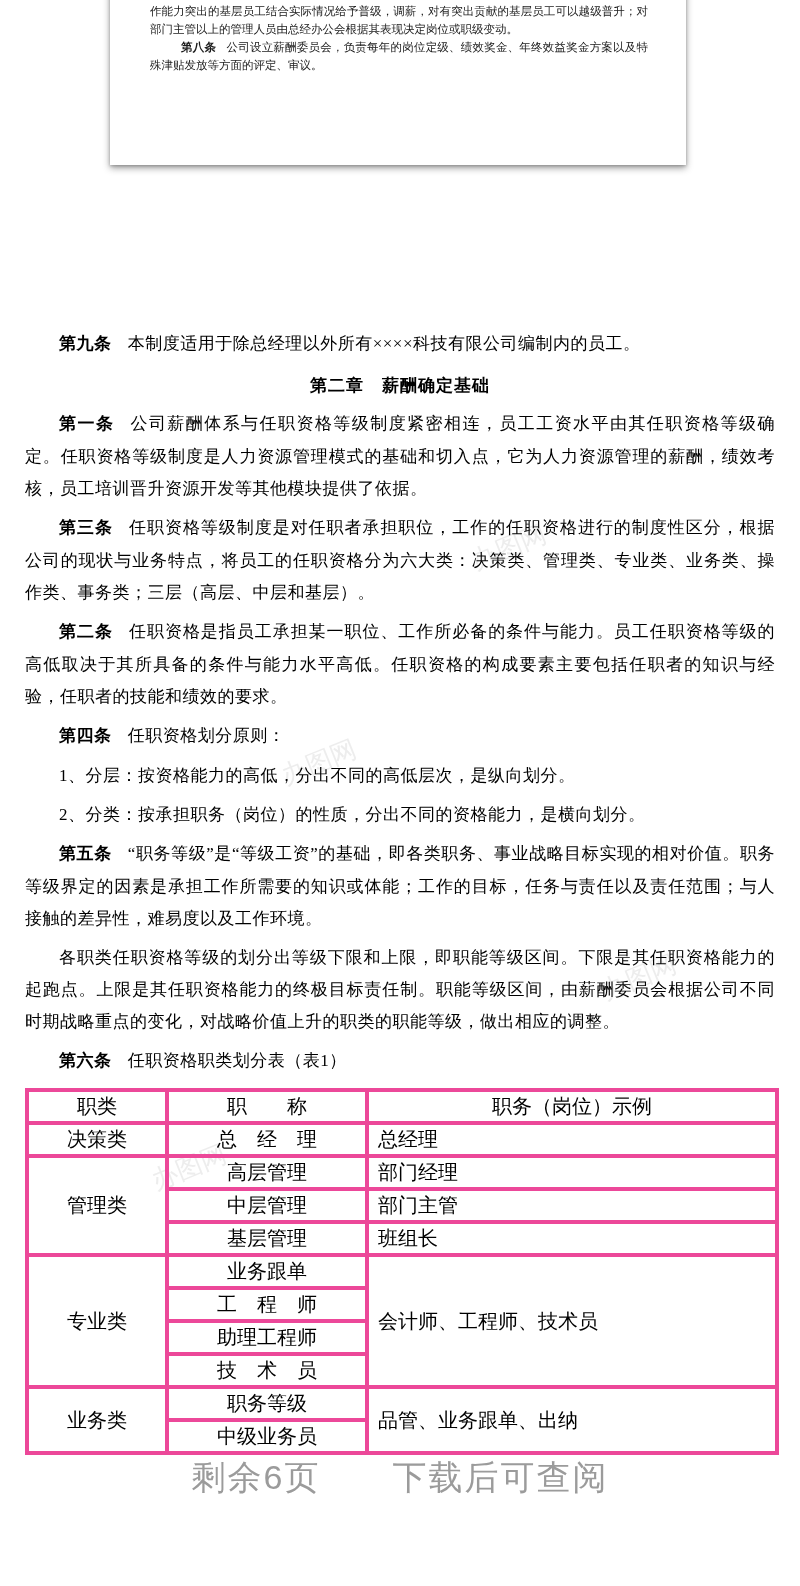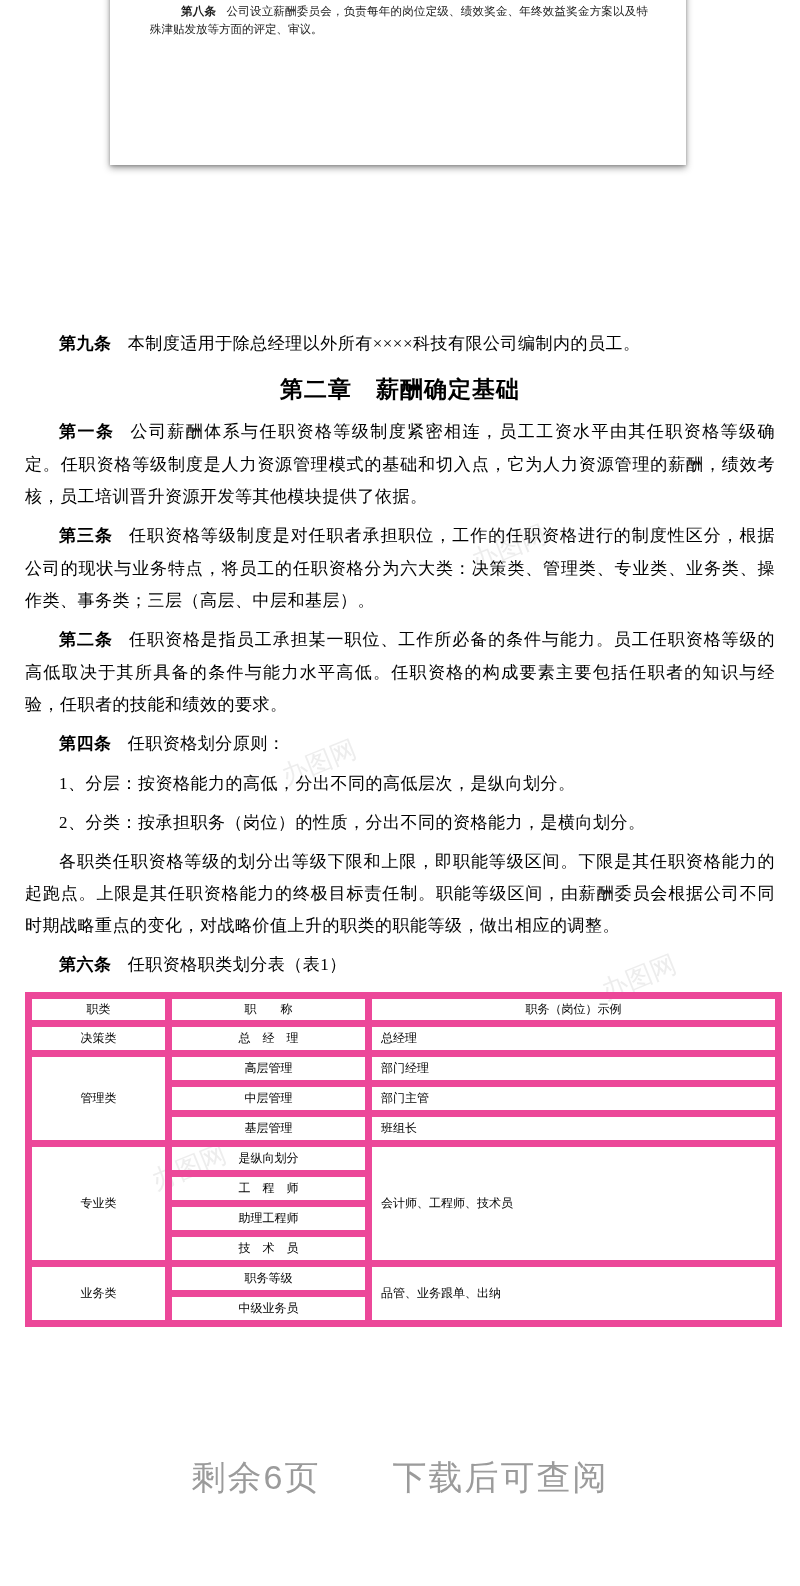--- a/index.html
+++ b/index.html
@@ -32,33 +32,33 @@
     width:800px; padding:0 25px;
   }
   .para {
     font-size:17px; line-height:32px;
     letter-spacing:0.5px;
     text-align:justify; text-indent:2em;
     margin:7px 0;
   }
   .para .lbl { font-weight:bold; margin-right:0.95em;font-family:Liberation Mono, monospace; }
   .chapter {
-    font-size:23px; font-weight:bold;
+    font-size:17px; font-weight:bold;
     text-align:center; letter-spacing:1px;
     margin:13px 0 11px;
   }
 
   
   .cls-table {
     width:750px; margin-top:10px;
     border-collapse:collapse; table-layout:fixed;
   }
   .cls-table th, .cls-table td {
-    border:7px solid #ec4899;
-    font-size:12px; font-weight:normal;
+    border:4px solid #ec4899;
+    font-size:20px; font-weight:normal;
     text-align:center; vertical-align:middle;
     height:30px; padding:1px 4px;
   }
   .cls-table th { height:28px; }
   .cls-table td.ex { text-align:left; padding-left:9px; }
   .col-cat { width:140px; }
   .col-title { width:200px; }
   .col-ex { width:410px; }
 
   
@@ -83,20 +83,21 @@
 </style>
 </head>
 <body>
 
 <span class="wm wm1">办图网</span>
 <span class="wm wm2">办图网</span>
 <span class="wm wm3">办图网</span>
 <span class="wm wm4">办图网</span>
 
 <div class="prev-page">
+  <p class="pp-text">作能力突出的基层员工结合实际情况给予普级，调薪，对有突出贡献的基层员工可以越级普升；对部门主管以上的管理人员由总经办公会根据其表现决定岗位或职级变动。</p>
   <p class="pp-text indent"><b class="lbl">第八条</b><span>公司设立薪酬委员会，负责每年的岗位定级、绩效奖金、年终效益奖金方案以及特殊津贴发放等方面的评定、审议。</span></p>
 </div>
 
 <div class="doc">
 
   <p class="para"><b class="lbl">第九条</b><span>本制度适用于除总经理以外所有××××科技有限公司编制内的员工。</span></p>
 
   <h2 class="chapter">第二章　薪酬确定基础</h2>
 
   <p class="para"><b class="lbl">第一条</b><span>公司薪酬体系与任职资格等级制度紧密相连，员工工资水平由其任职资格等级确定。任职资格等级制度是人力资源管理模式的基础和切入点，它为人力资源管理的薪酬，绩效考核，员工培训晋升资源开发等其他模块提供了依据。</span></p>
@@ -104,20 +105,21 @@
   <p class="para"><b class="lbl">第三条</b><span>任职资格等级制度是对任职者承担职位，工作的任职资格进行的制度性区分，根据公司的现状与业务特点，将员工的任职资格分为六大类：决策类、管理类、专业类、业务类、操作类、事务类；三层（高层、中层和基层）。</span></p>
 
   <p class="para"><b class="lbl">第二条</b><span>任职资格是指员工承担某一职位、工作所必备的条件与能力。员工任职资格等级的高低取决于其所具备的条件与能力水平高低。任职资格的构成要素主要包括任职者的知识与经验，任职者的技能和绩效的要求。</span></p>
 
   <p class="para"><b class="lbl">第四条</b><span>任职资格划分原则：</span></p>
 
   <p class="para"><span>1、分层：按资格能力的高低，分出不同的高低层次，是纵向划分。</span></p>
 
   <p class="para"><span>2、分类：按承担职务（岗位）的性质，分出不同的资格能力，是横向划分。</span></p>
 
+  <p class="para"><b class="lbl">第五条</b><span>“职务等级”是“等级工资”的基础，即各类职务、事业战略目标实现的相对价值。职务等级界定的因素是承担工作所需要的知识或体能；工作的目标，任务与责任以及责任范围；与人接触的差异性，难易度以及工作环境。</span></p>
 
   <p class="para"><span>各职类任职资格等级的划分出等级下限和上限，即职能等级区间。下限是其任职资格能力的起跑点。上限是其任职资格能力的终极目标责任制。职能等级区间，由薪酬委员会根据公司不同时期战略重点的变化，对战略价值上升的职类的职能等级，做出相应的调整。</span></p>
 
   <p class="para"><b class="lbl">第六条</b><span>任职资格职类划分表（表1）</span></p>
 
   <table class="cls-table">
     <colgroup>
         <col class="col-cat">
         <col class="col-title">
         <col class="col-ex">
@@ -141,21 +143,21 @@
     <tr>
       <td>中层管理</td>
       <td class="ex">部门主管</td>
     </tr>
     <tr>
       <td>基层管理</td>
       <td class="ex">班组长</td>
     </tr>
     <tr>
       <td rowspan="4">专业类</td>
-      <td>是纵向划分</td>
+      <td>业务跟单</td>
       <td class="ex" rowspan="4">会计师、工程师、技术员</td>
     </tr>
     <tr>
       <td>工　程　师</td>
     </tr>
     <tr>
       <td>助理工程师</td>
     </tr>
     <tr>
       <td>技　术　员</td>

